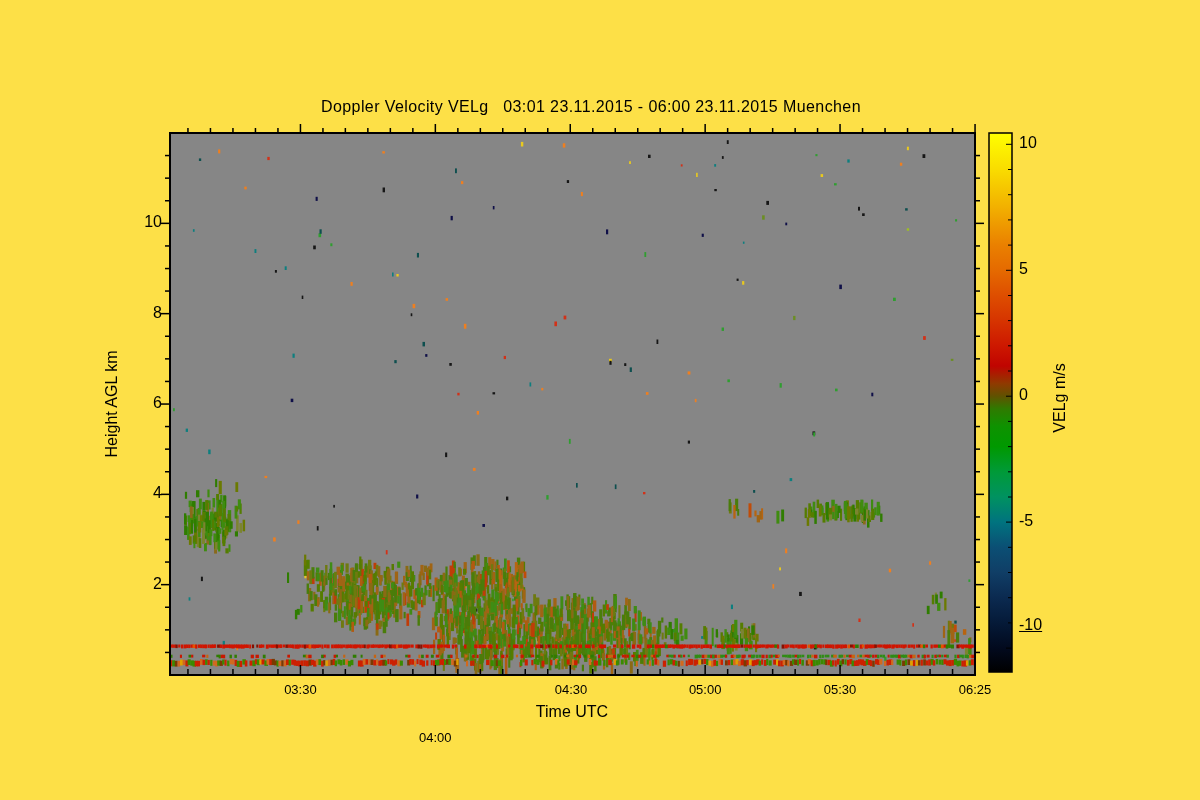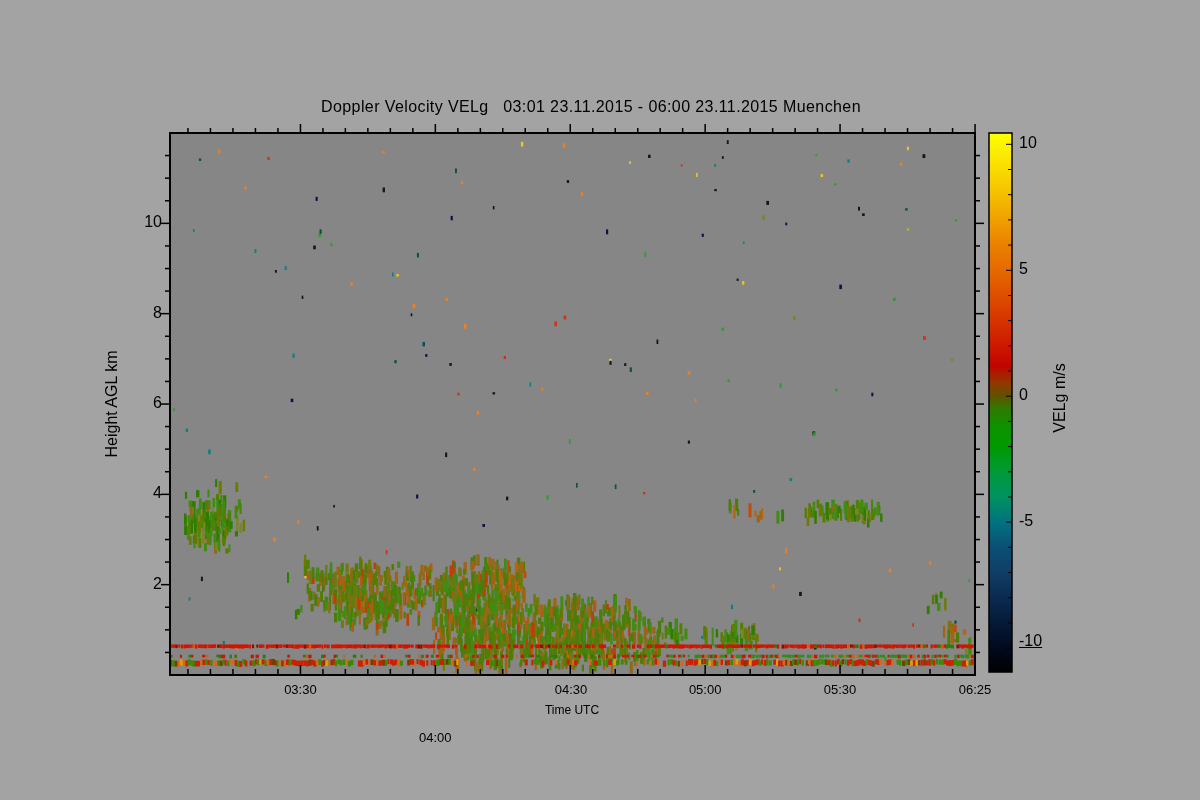--- a/index.html
+++ b/index.html
@@ -1,23 +1,23 @@
 <!DOCTYPE html>
 <html><head>
 <meta charset="utf-8">
 <style>
   html,body{margin:0;padding:0;background:#ffffff;}
-  #figure{position:relative;width:1200px;height:800px;background:#a3a3a3;overflow:hidden;
+  #figure{position:relative;width:1200px;height:800px;background:#fde047;overflow:hidden;
           font-family:"Liberation Sans","DejaVu Sans",sans-serif;color:#000;}
   #plot-svg{position:absolute;left:0;top:0;}
   .title{position:absolute;left:171px;top:98px;width:840px;text-align:center;
          font-size:16px;letter-spacing:0.4px;white-space:pre;}
   .ylab{position:absolute;left:112px;top:404px;transform:translate(-50%,-50%) rotate(-90deg);
         font-size:16px;white-space:pre;}
-  .xlab{position:absolute;left:472px;top:703px;width:200px;text-align:center;font-size:12px;}
+  .xlab{position:absolute;left:472px;top:703px;width:200px;text-align:center;font-size:16px;}
   .cblab{position:absolute;left:1060px;top:398px;transform:translate(-50%,-50%) rotate(-90deg);
          font-size:16px;white-space:pre;}
   .xtick{position:absolute;width:60px;text-align:center;font-size:13px;top:682px;}
   .ytick{position:absolute;width:36px;text-align:right;font-size:16px;left:126px;}
   .cbtick{position:absolute;width:44px;text-align:left;font-size:16px;left:1019px;}
 </style>
 </head>
 <body>
 
 <div id="figure">
@@ -2812,15 +2812,15 @@
       <div class="ytick" style="top: 484.333px;">4</div>
       <div class="ytick" style="top: 394px;">6</div>
       <div class="ytick" style="top: 303.667px;">8</div>
       <div class="ytick" style="top: 213.333px;">10</div>
     </div>
   <div id="cbticks">
       <div class="cbtick" style="top: 134.334px;">10</div>
       <div class="cbtick" style="top: 260.269px;">5</div>
       <div class="cbtick" style="top: 386.203px;">0</div>
       <div class="cbtick" style="top: 512.138px;">-5</div>
-      <div class="cbtick" style="top: 632px; text-decoration: underline;">-10</div>
+      <div class="cbtick" style="top: 616px; text-decoration: underline;">-10</div>
     </div>
 </div>
 
 </body></html>

